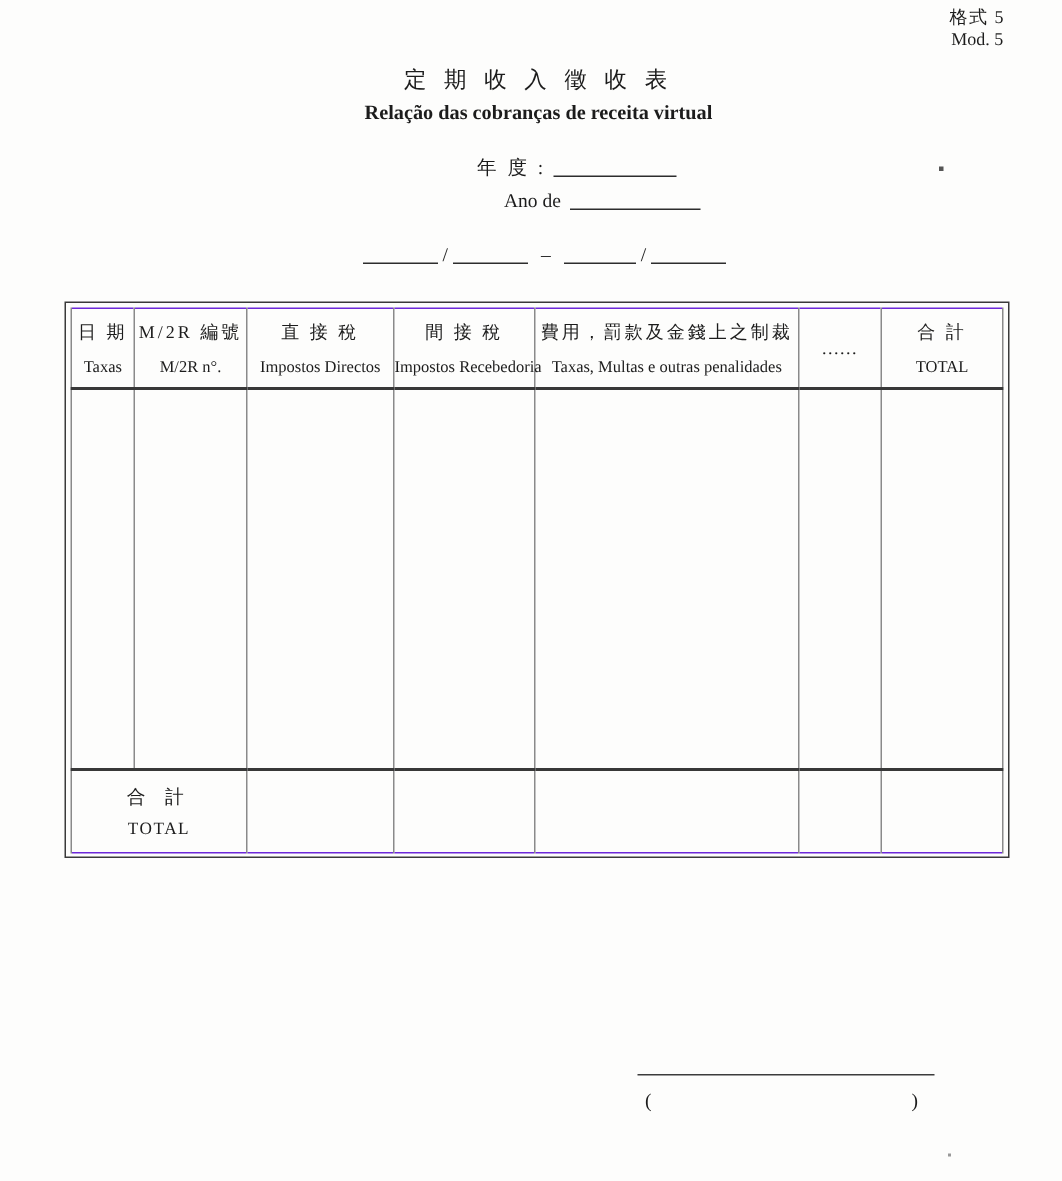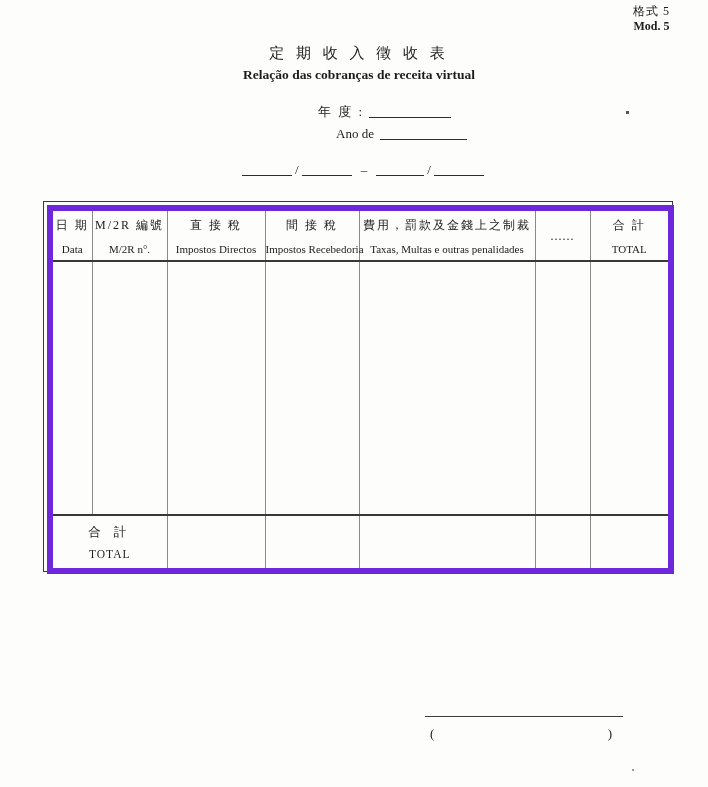--- a/index.html
+++ b/index.html
@@ -6,21 +6,21 @@
   body{
     width:708px;height:787px;position:relative;overflow:hidden;
     background:#fdfdfc;color:#1c1c1c;
     font-family:"Liberation Serif","DejaVu Serif",serif;
   }
   .abs{position:absolute;}
 
   
   .code-block{top:4px;right:38px;text-align:center;font-size:12px;line-height:15px;}
   .code-cjk{letter-spacing:1px;}
-  .code-lat{font-weight:bold;}
+  .code-lat{font-weight:normal;}
 
   
   .title-cjk{top:44px;left:5px;width:708px;text-align:center;font-size:15px;letter-spacing:4px;}
   .title-pt{top:67px;left:5px;width:708px;text-align:center;font-size:13.5px;font-weight:bold;}
 
   
   .year-line{top:103px;left:318px;font-size:13px;letter-spacing:2px;}
   .ano-line{top:126px;left:336px;font-size:13px;}
   .blank{display:inline-block;border-bottom:1px solid #2d2d2d;height:13px;vertical-align:-2px;}
   .b82{width:82px;margin-left:5px;}
@@ -28,21 +28,21 @@
   .period-line{top:162px;left:242px;font-size:13px;white-space:nowrap;}
   .b50{width:50px;}
   .b48{width:48px;}
   .slash{margin:0 3px;}
   .dash{margin:0 9px;}
 
   
   .table-wrap{top:201px;left:43px;width:630px;height:371px;box-sizing:border-box;
     border:1.5px solid #3a3a3a;padding:3px;background:transparent;}
   table{border-collapse:collapse;table-layout:fixed;width:100%;height:100%;
-    border:6px solid #6d28d9;}
+    border:1px solid #6d28d9;}
   th,td{border-left:1px solid #8a8a8a;border-right:1px solid #8a8a8a;
     padding:0;vertical-align:middle;text-align:center;font-weight:normal;}
   thead th{border-bottom:2px solid #383838;}
   tfoot td{border-top:2px solid #383838;}
   thead tr{height:53px;}
   tbody tr{height:254px;}
   tfoot tr{height:56px;}
   .h-cjk{font-size:12px;letter-spacing:2px;line-height:26px;white-space:nowrap;}
   .h-lat{font-size:11px;line-height:22px;white-space:nowrap;}
   .dots-cell .h-cjk{letter-spacing:1px;}
@@ -86,21 +86,21 @@
         <col style="width:98px">
       <col style="width:94px">
         <col style="width:176px">
         <col style="width:55px">
         <col style="width:81px">
     </colgroup>
     <thead>
       <tr>
         <th>
           <div class="h-cjk">日 期</div>
-          <div class="h-lat">Data</div>
+          <div class="h-lat">Taxas</div>
         </th>
         <th>
           <div class="h-cjk">M/2R 編號</div>
           <div class="h-lat">M/2R n°.</div>
         </th>
         <th>
           <div class="h-cjk">直 接 稅</div>
           <div class="h-lat">Impostos Directos</div>
         </th>
         <th>

